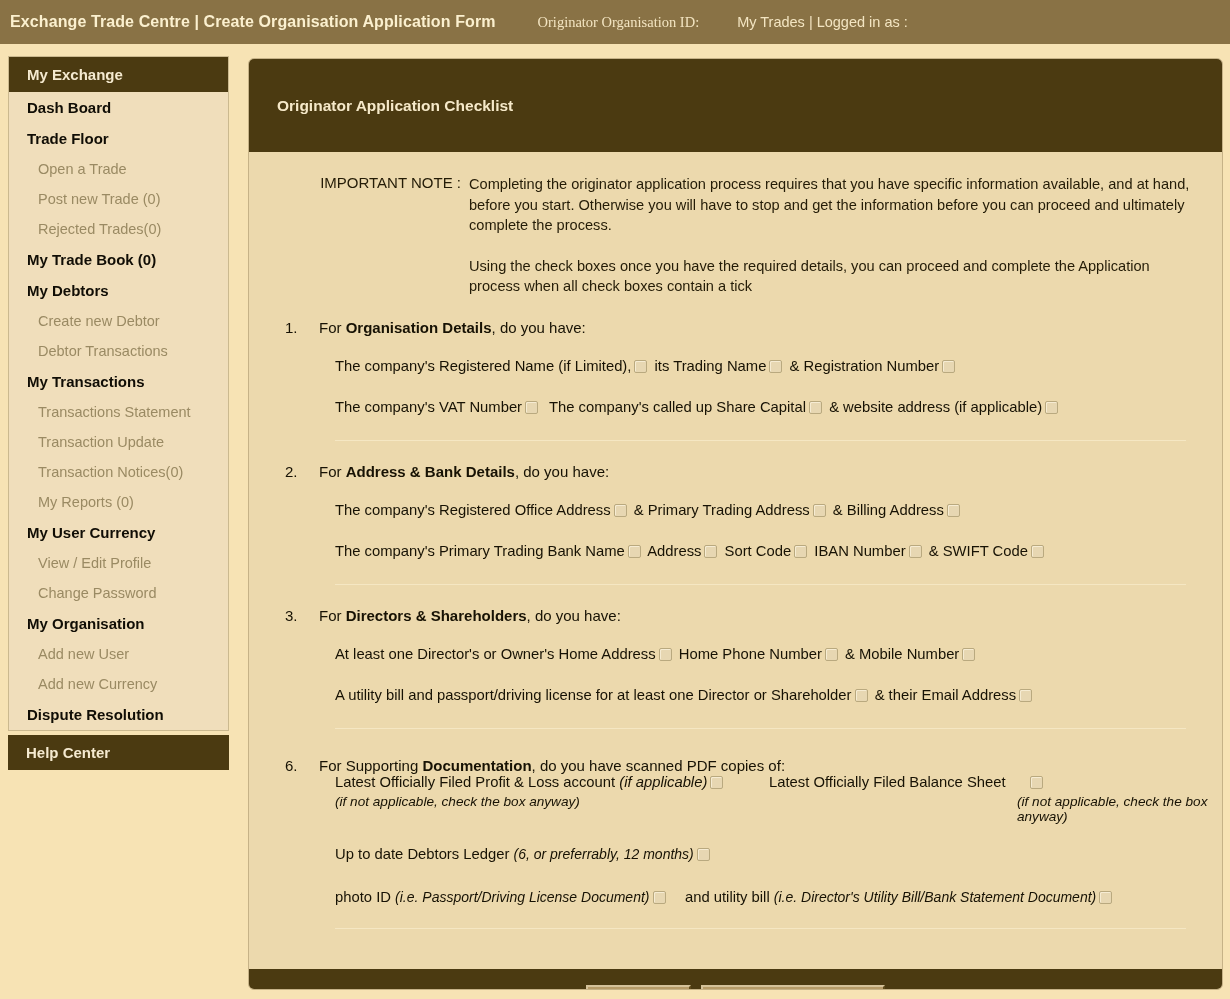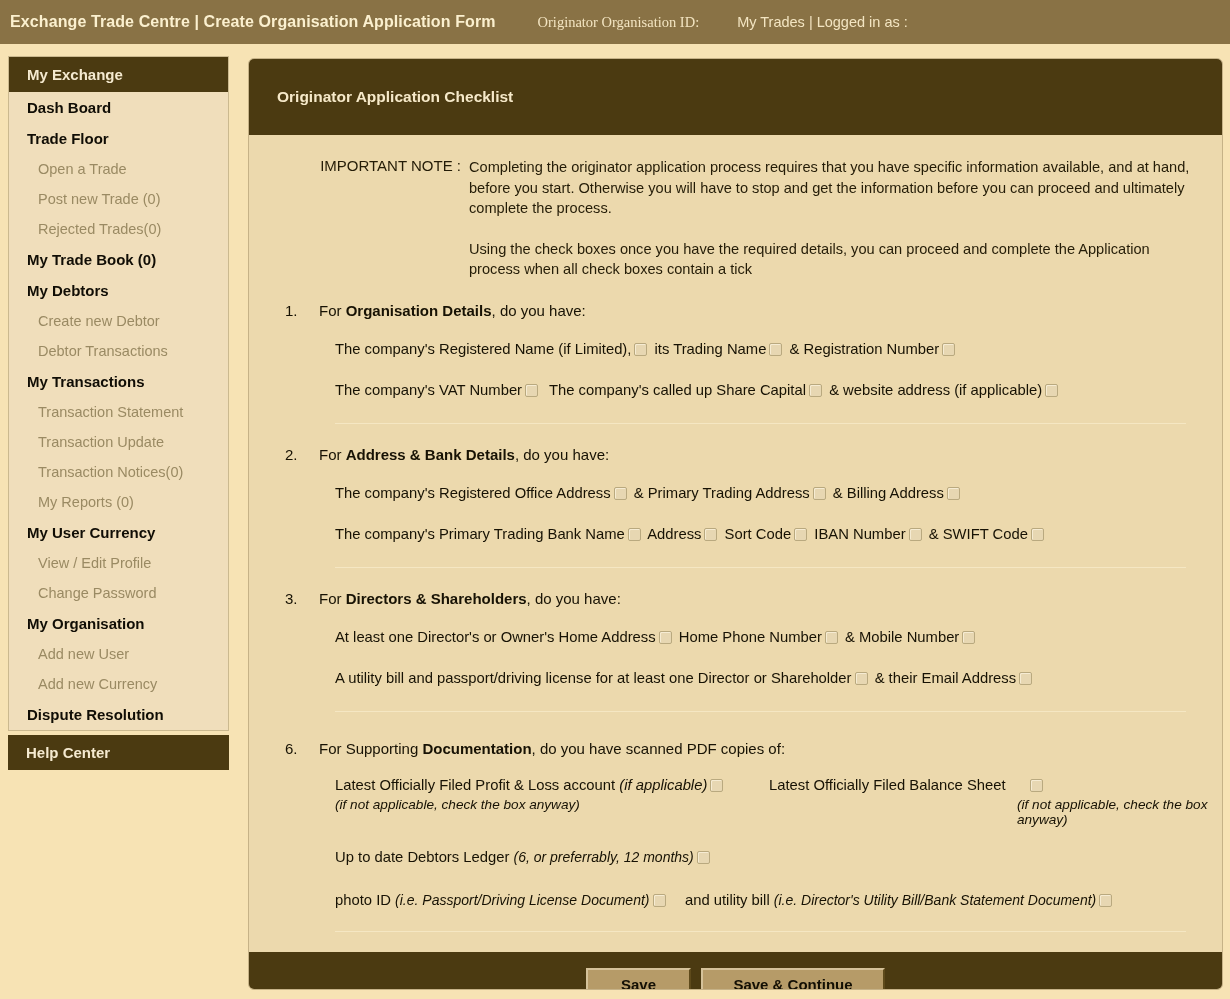--- a/index.html
+++ b/index.html
@@ -79,21 +79,21 @@
   
   #panel {
     position: absolute; left: 248px; top: 58px;
     width: 975px; height: 932px;
     border: 1px solid #c6b287;
     border-radius: 6px;
     background: #ecd9ad;
     overflow: hidden;
   }
   #panel-header {
-    height: 76px;
+    height: 93px;
     background: #4b3a11;
     display: flex; align-items: center;
   }
   #panel-title {
     margin-left: 28px;
     color: #f6e9c9;
     font-size: 15.5px;
     font-weight: bold;
   }
   #panel-body {
@@ -159,21 +159,20 @@
     border: 1px solid #b9a97f;
     border-radius: 2px;
     vertical-align: -2px;
     margin: 0 3px;
     box-shadow: inset 1px 1px 0 #f6ecd3;
   }
 
   
   .doc-row1 {
     padding-left: 86px;
-    margin-top: 20px;
     font-size: 14.8px;
     color: #171204;
     position: relative;
     height: 44px;
   }
   .doc-col-a { position: absolute; left: 86px; top: 0; }
   .doc-col-b { position: absolute; left: 520px; top: 0; }
   .doc-note {
     display: block;
     font-style: italic;
@@ -223,21 +222,21 @@
   <div class="nav-bold">Dash Board</div>
   <div class="nav-bold">Trade Floor</div>
   <div class="nav-sub">Open a Trade</div>
   <div class="nav-sub">Post new Trade (0)</div>
   <div class="nav-sub">Rejected Trades(0)</div>
   <div class="nav-bold">My Trade Book (0)</div>
   <div class="nav-bold">My Debtors</div>
   <div class="nav-sub">Create new Debtor</div>
   <div class="nav-sub">Debtor Transactions</div>
   <div class="nav-bold">My Transactions</div>
-  <div class="nav-sub">Transaction Statement</div>
+  <div class="nav-sub">Transactions Statement</div>
   <div class="nav-sub">Transaction Update</div>
   <div class="nav-sub">Transaction Notices(0)</div>
   <div class="nav-sub">My Reports (0)</div>
   <div class="nav-bold">My User Currency</div>
   <div class="nav-sub">View / Edit Profile</div>
   <div class="nav-sub">Change Password</div>
   <div class="nav-bold">My Organisation</div>
   <div class="nav-sub">Add new User</div>
   <div class="nav-sub">Add new Currency</div>
   <div class="nav-bold">Dispute Resolution</div>

